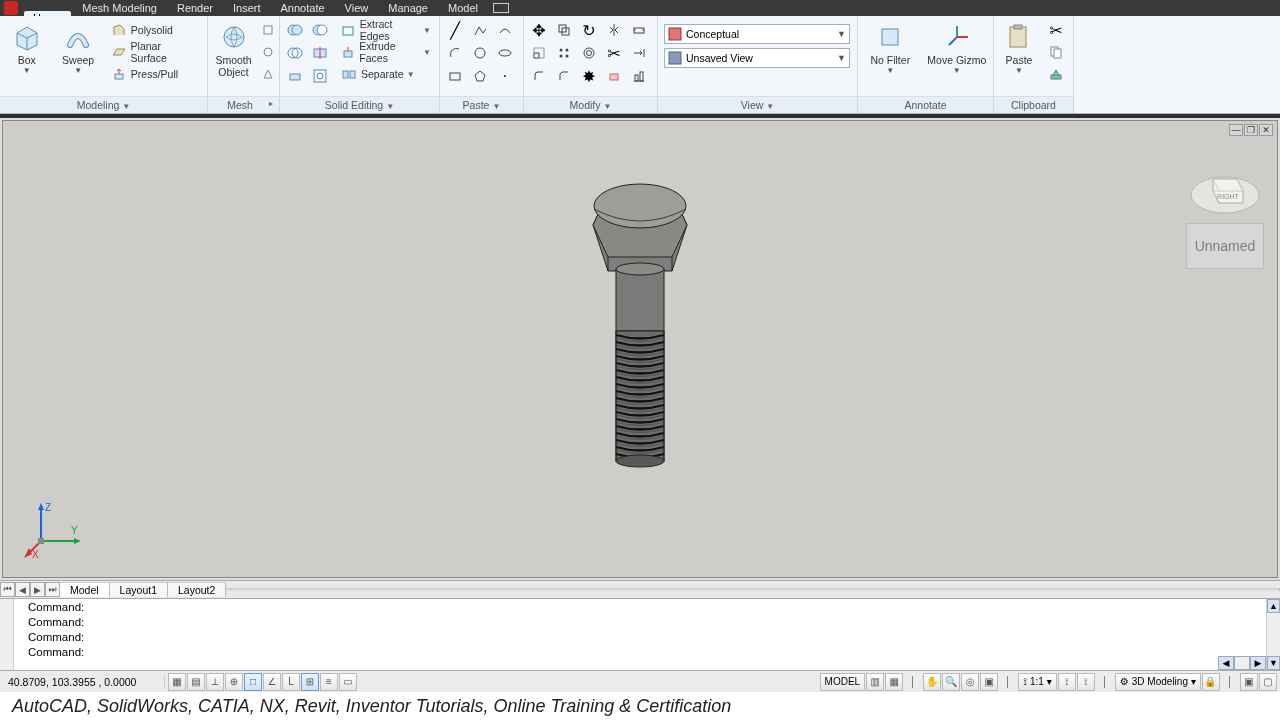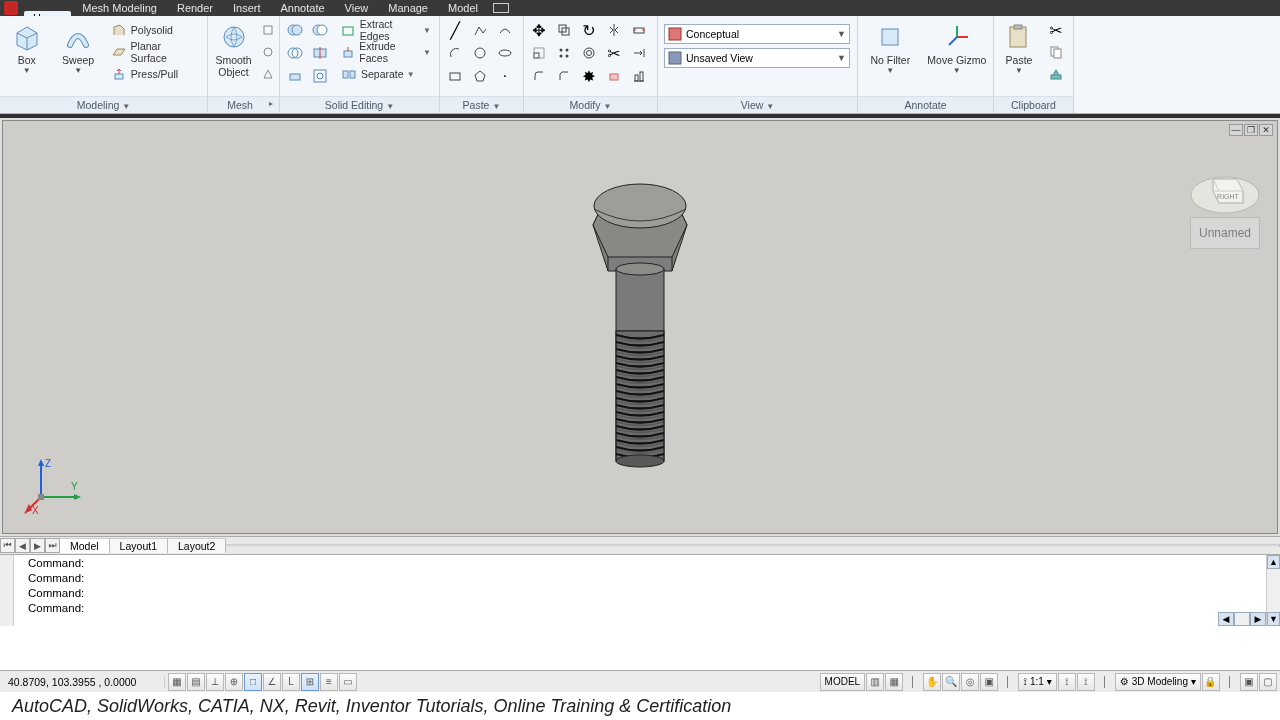--- a/index.html
+++ b/index.html
@@ -32,21 +32,21 @@
 .combo { width: 186px; height: 20px; background: #fff; border: 1px solid #9bb0c4; display: flex; align-items: center; font-size: 10.5px; padding: 0 3px; cursor: pointer; }
 .combo .ci { width: 14px; height: 14px; margin-right: 4px; }
 .combo .arr { margin-left: auto; font-size: 9px; color: #555; }
 
 .canvas-wrap { position: relative; flex: 1; background: #dedede; border-top: 4px solid #2f2f2f; }
 .canvas { position: absolute; inset: 0; margin: 2px; background: #cfcdca; border: 1px solid #888; }
 .win-ctrls { position: absolute; top: 3px; right: 4px; display: flex; gap: 1px; }
 .win-ctrls span { width: 14px; height: 12px; background: #d5d5d5; border: 1px solid #999; font-size: 9px; display: flex; align-items: center; justify-content: center; color: #333; cursor: pointer; }
 
 .viewcube-area { position: absolute; top: 40px; right: 12px; width: 80px; display: flex; flex-direction: column; align-items: center; }
-.vclabel { font-size: 12px; color: #7e7e7e; background: rgba(220,220,218,.7); border: 1px solid #bcbcba; padding: 8px 8px; }
+.vclabel { font-size: 14px; color: #7e7e7e; background: rgba(220,220,218,.7); border: 1px solid #bcbcba; padding: 14px 8px; margin-top: 6px; }
 
 .ucs { position: absolute; left: 18px; bottom: 16px; }
 
 .bolt { position: absolute; left: 50%; top: 40px; transform: translateX(-50%); }
 
 .tabbar { height: 18px; background: #e9e9e9; border-top: 1px solid #aaa; display: flex; align-items: center; font-size: 10.5px; }
 .tabnav { display: flex; }
 .tabnav span { width: 15px; height: 15px; border: 1px solid #aaa; background: #f3f3f3; font-size: 9px; display: flex; align-items: center; justify-content: center; color: #555; cursor: pointer; }
 .ltab { padding: 1px 10px; border-right: 1px solid #bbb; background: #f7f7f7; cursor: pointer; border-top: 1px solid #ccc; }
 .ltab.active { background: #fff; font-weight: 500; }
@@ -56,21 +56,21 @@
 .cmdgutter { width: 14px; background: #eee; border-right: 1px solid #ccc; }
 .cmdlines { flex: 1; padding: 1px 14px; line-height: 15px; }
 .cmdscroll { width: 14px; display: flex; flex-direction: column; justify-content: space-between; background: #e8e8e8; border-left: 1px solid #ccc; }
 .cmdscroll span { height: 14px; background: #d7e3f3; border: 1px solid #9ab; font-size: 9px; display: flex; align-items: center; justify-content: center; cursor: pointer; }
 .cmdscroll .mid { flex: 1; background: #efefef; border: none; cursor: default; }
 .hscroll { position: absolute; bottom: 0; right: 14px; display: flex; }
 .hscroll span { width: 16px; height: 14px; background: #d7e3f3; border: 1px solid #9ab; font-size: 9px; display: flex; align-items: center; justify-content: center; cursor: pointer; }
 .hscroll .mid { width: 16px; background: #efefef; }
 .watermark { position: absolute; right: 22px; top: 2px; font-family: Arial, sans-serif; font-size: 22px; font-weight: bold; font-style: italic; color: #d00000; }
 
-.statusbar { height: 22px; background: #ececec; border-top: 1px solid #aaa; display: flex; align-items: center; font-size: 10.5px; margin-top: 44px; }
+.statusbar { height: 22px; background: #ececec; border-top: 1px solid #aaa; display: flex; align-items: center; font-size: 10.5px; }
 .coords { padding: 0 8px; min-width: 165px; border-right: 1px solid #ccc; }
 .sgrp { display: flex; align-items: center; gap: 1px; padding: 0 3px; }
 .sbtn { width: 18px; height: 18px; border: 1px solid #b9b9b9; background: linear-gradient(#fdfdfd,#e6e6e6); display: flex; align-items: center; justify-content: center; font-size: 10px; color: #555; cursor: pointer; }
 .sbtn.on { border-color: #6b9bd1; background: linear-gradient(#eaf3ff,#cfe1f7); }
 .sdd { padding: 0 4px; border: 1px solid #b9b9b9; background: linear-gradient(#fdfdfd,#e6e6e6); height: 18px; display: flex; align-items: center; gap: 3px; font-size: 10px; cursor: pointer; }
 .statusbar .spacer { flex: 1; }
 
 .footer { height: 28px; background: #fff; display: flex; align-items: center; padding: 0 12px; font-family: Arial, sans-serif; font-size: 18px; font-style: italic; color: #222; }
 
 svg { display: block; }

